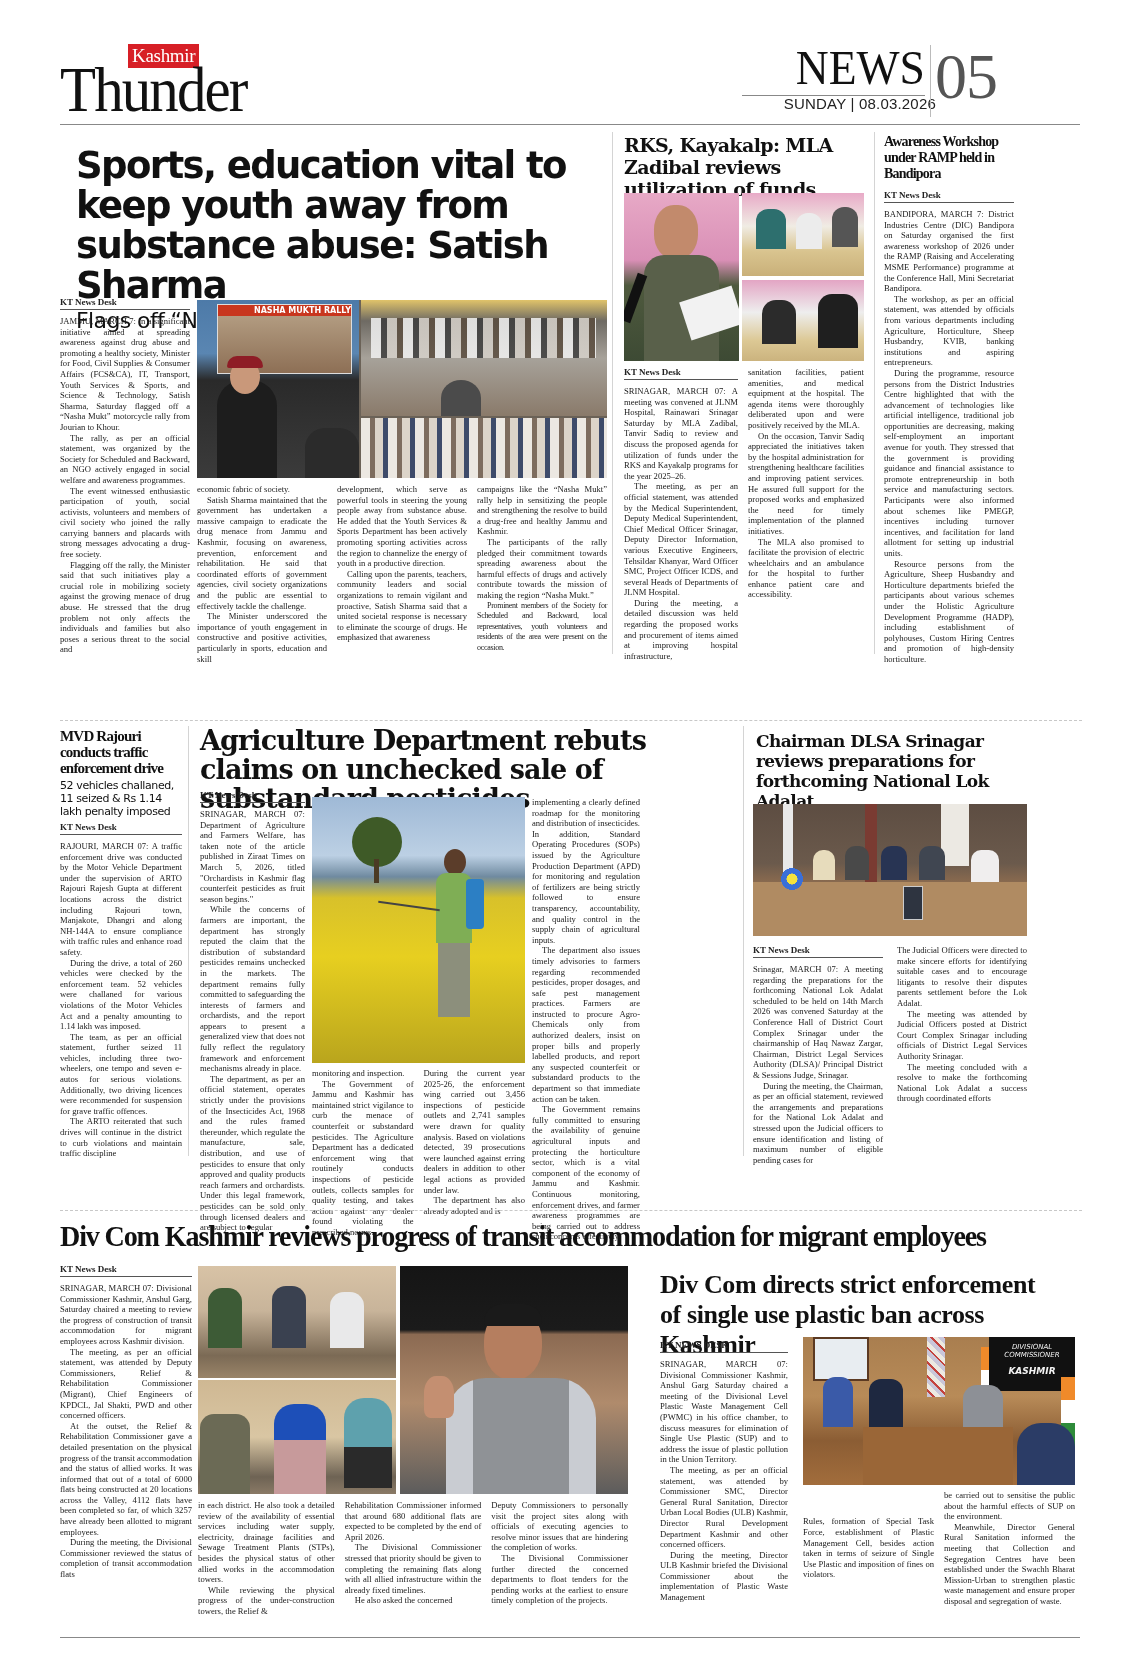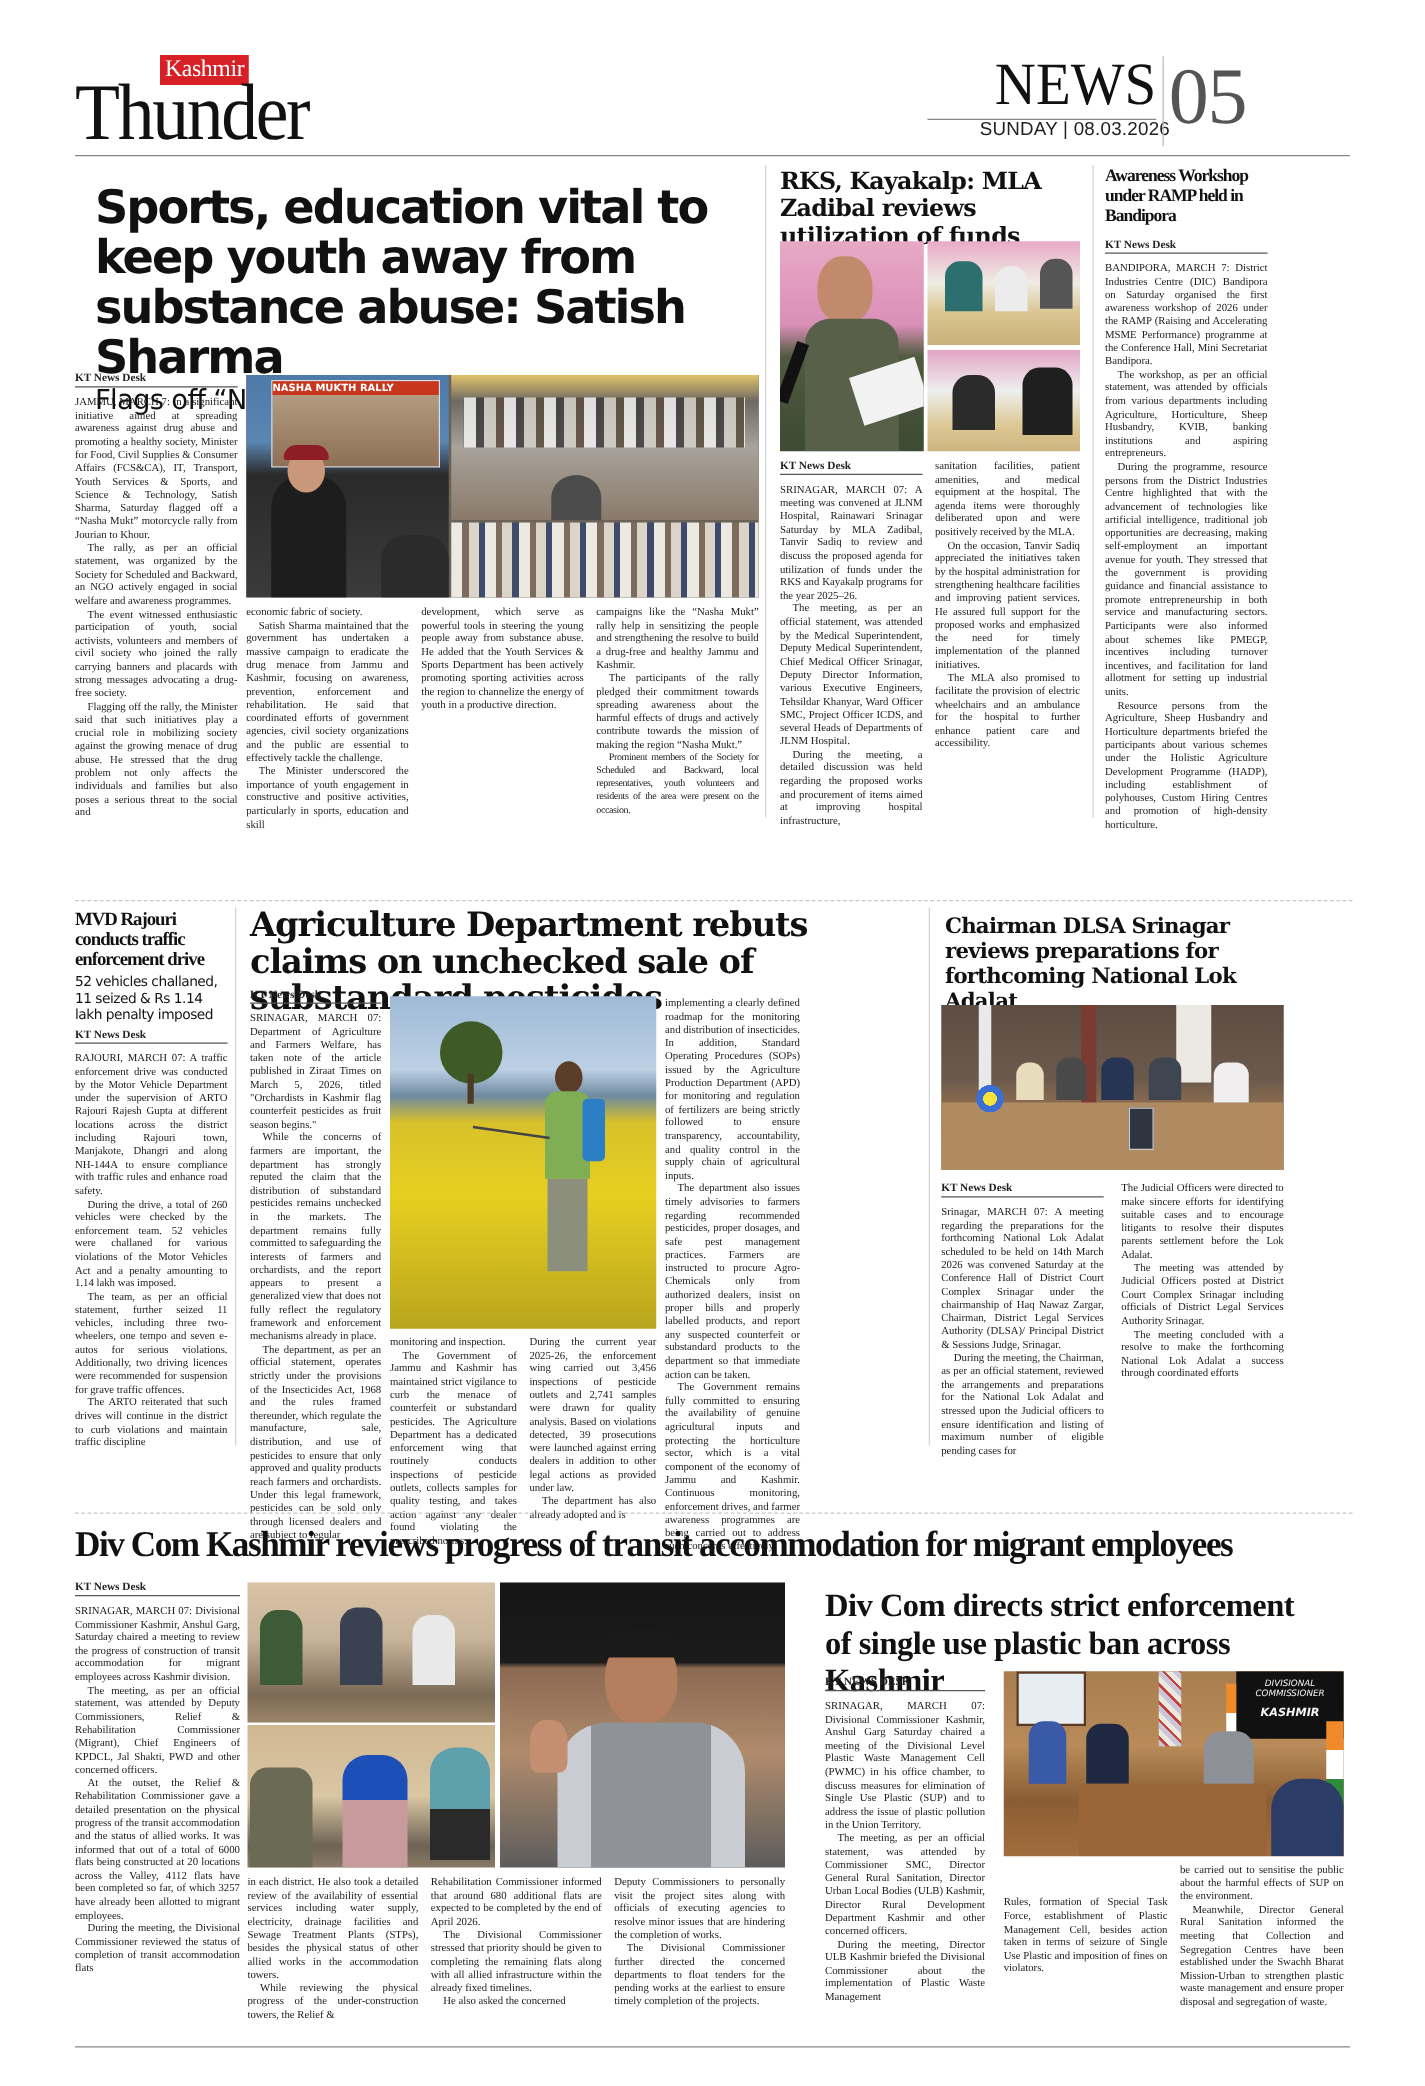--- a/index.html
+++ b/index.html
@@ -56,21 +56,21 @@
     <p>JAMMU, MARCH 7: In a significant initiative aimed at spreading awareness against drug abuse and promoting a healthy society, Minister for Food, Civil Supplies &amp; Consumer Affairs (FCS&amp;CA), IT, Transport, Youth Services &amp; Sports, and Science &amp; Technology, Satish Sharma, Saturday flagged off a “Nasha Mukt” motorcycle rally from Jourian to Khour.</p>
     <p>The rally, as per an official statement, was organized by the Society for Scheduled and Backward, an NGO actively engaged in social welfare and awareness programmes.</p>
     <p>The event witnessed enthusiastic participation of youth, social activists, volunteers and members of civil society who joined the rally carrying banners and placards with strong messages advocating a drug-free society.</p>
     <p>Flagging off the rally, the Minister said that such initiatives play a crucial role in mobilizing society against the growing menace of drug abuse. He stressed that the drug problem not only affects the individuals and families but also poses a serious threat to the social and</p>
   </div>
 </div>
 
 <div class="abs photo" style="left:197px; top:300px; width:410px; height:178px; background:#6b6257;">
   <div class="abs" style="left:0; top:0; width:162px; height:178px; background:linear-gradient(180deg,#4d7aa8 0%,#5a86b2 30%,#2a2a2a 45%,#3b3b3b 100%);">
     <div class="abs" style="left:20px; top:4px; width:135px; height:70px; background:linear-gradient(180deg,#b9a489,#8d6f55); border:1px solid #ddd;">
-      <div style="background:#c8361e; color:#fff; font-family:'DejaVu Sans',sans-serif; font-weight:bold; font-size:8px; text-align:left; padding:1px 0;">NASHA MUKTH RALLY</div>
+      <div style="background:#c8361e; color:#fff; font-family:'DejaVu Sans',sans-serif; font-weight:bold; font-size:8px; text-align:right; padding:1px 0;">NASHA MUKTH RALLY</div>
     </div>
     <div class="abs" style="left:20px; top:80px; width:60px; height:98px; background:#1d1d1d; border-radius:26px 26px 0 0;"></div>
     <div class="abs" style="left:33px; top:60px; width:30px; height:34px; background:#c9987a; border-radius:50%;"></div>
     <div class="abs" style="left:30px; top:56px; width:36px; height:12px; background:#8e1d26; border-radius:10px 10px 2px 2px;"></div>
     <div class="abs" style="left:108px; top:128px; width:54px; height:50px; background:#2b2b2b; border-radius:20px 20px 0 0;"></div>
   </div>
   <div class="abs" style="left:164px; top:0; width:246px; height:116px; background:linear-gradient(180deg,#e0c36a 0%,#6e6a63 18%,#a7a29a 50%,#8a7a6a 100%);">
     <div class="abs" style="left:10px; top:18px; width:225px; height:40px; background:repeating-linear-gradient(90deg,#f2f2f2 0 10px,#3d3d3d 10px 16px,#d7d2cb 16px 26px,#5a4c3e 26px 32px); opacity:0.85;"></div>
     <div class="abs" style="left:80px; top:80px; width:40px; height:36px; background:#4b4b4b; border-radius:50% 50% 0 0;"></div>
   </div>
@@ -78,20 +78,21 @@
 </div>
 
 <div class="abs cols" style="left:197px; top:484px; width:410px;">
   <div class="body-text">
     <p style="text-indent:0">economic fabric of society.</p>
     <p>Satish Sharma maintained that the government has undertaken a massive campaign to eradicate the drug menace from Jammu and Kashmir, focusing on awareness, prevention, enforcement and rehabilitation. He said that coordinated efforts of government agencies, civil society organizations and the public are essential to effectively tackle the challenge.</p>
     <p>The Minister underscored the importance of youth engagement in constructive and positive activities, particularly in sports, education and skill</p>
   </div>
   <div class="body-text">
     <p style="text-indent:0">development, which serve as powerful tools in steering the young people away from substance abuse. He added that the Youth Services &amp; Sports Department has been actively promoting sporting activities across the region to channelize the energy of youth in a productive direction.</p>
+    <p>Calling upon the parents, teachers, community leaders and social organizations to remain vigilant and proactive, Satish Sharma said that a united societal response is necessary to eliminate the scourge of drugs. He emphasized that awareness</p>
   </div>
   <div class="body-text">
     <p style="text-indent:0">campaigns like the “Nasha Mukt” rally help in sensitizing the people and strengthening the resolve to build a drug-free and healthy Jammu and Kashmir.</p>
     <p>The participants of the rally pledged their commitment towards spreading awareness about the harmful effects of drugs and actively contribute towards the mission of making the region “Nasha Mukt.”</p>
     <p style="font-size:8px; letter-spacing:-0.3px;">Prominent members of the Society for Scheduled and Backward, local representatives, youth volunteers and residents of the area were present on the occasion.</p>
   </div>
 </div>
 
 <div class="abs vrule" style="left:612px; top:132px; height:522px;"></div>
 

